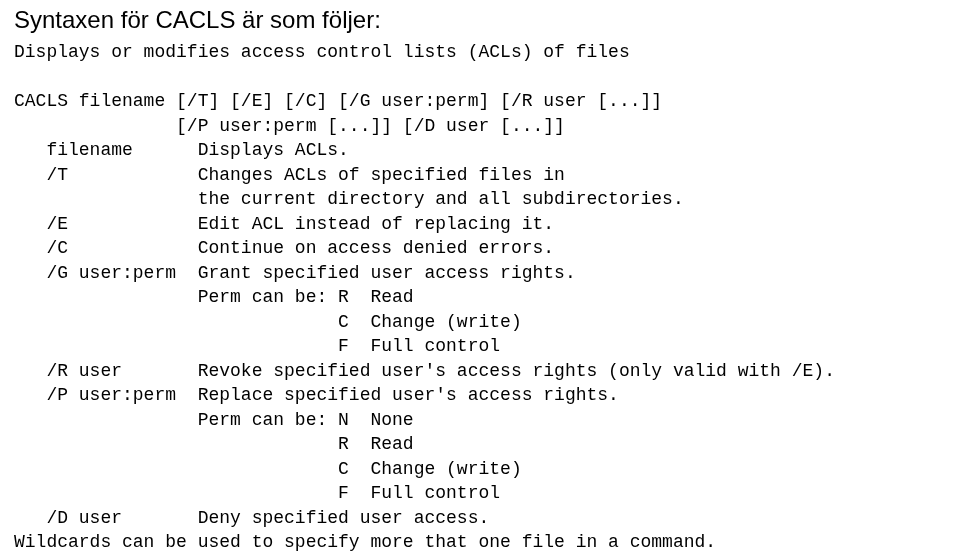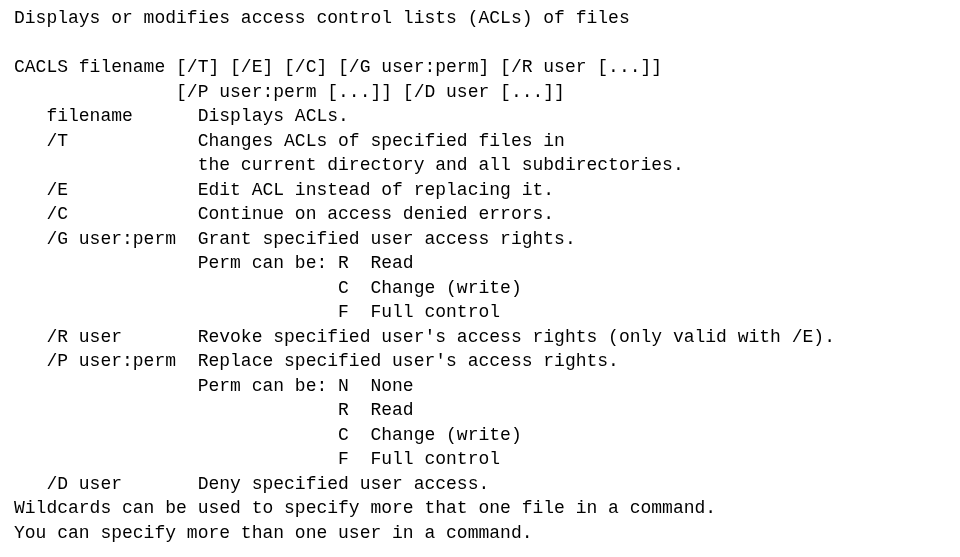--- a/index.html
+++ b/index.html
@@ -24,20 +24,21 @@
     line-height: 24.5px;
     white-space: pre;
     margin: 0;
     color: #000;
   }
 </style>
 </head>
 <body>
 
 <div class="page">
+  <div class="heading">Syntaxen för CACLS är som följer:</div>
   <pre class="mono">Displays or modifies access control lists (ACLs) of files
 
 CACLS filename [/T] [/E] [/C] [/G user:perm] [/R user [...]]
                [/P user:perm [...]] [/D user [...]]
    filename      Displays ACLs.
    /T            Changes ACLs of specified files in
                  the current directory and all subdirectories.
    /E            Edit ACL instead of replacing it.
    /C            Continue on access denied errors.
    /G user:perm  Grant specified user access rights.

